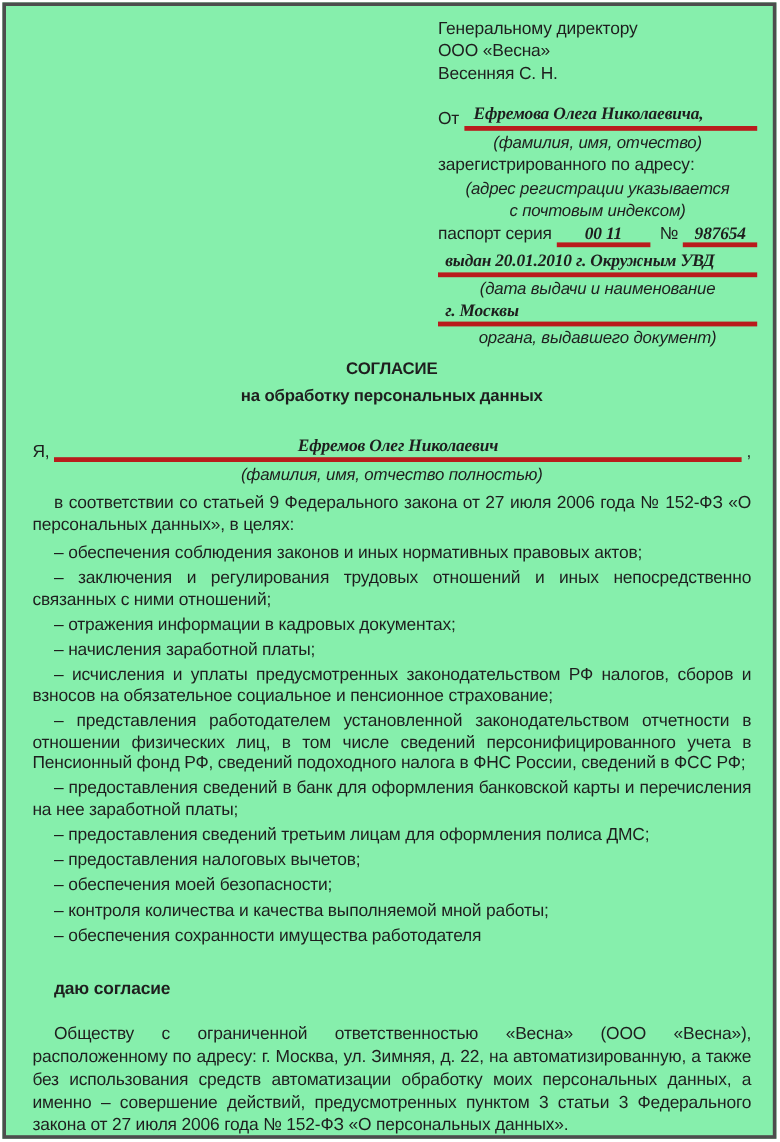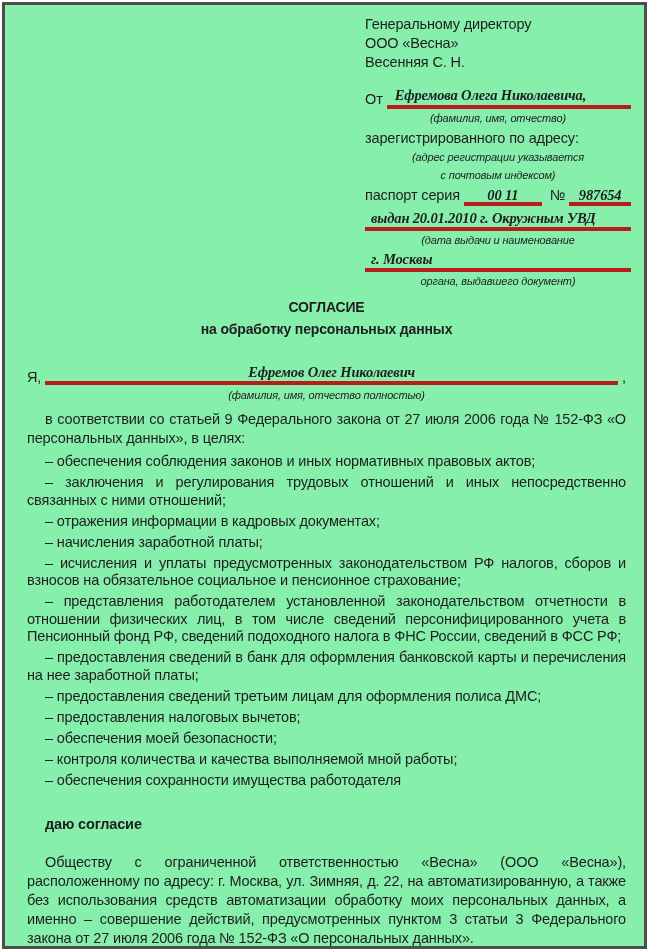--- a/index.html
+++ b/index.html
@@ -20,21 +20,21 @@
   .row { display:flex; }
   .fill { border-bottom:4px solid #b91c1c; }
   .serif {
     font-family:"Liberation Serif", "DejaVu Serif", serif;
     font-weight:bold; font-style:italic;
   }
   .from-row { margin-top:2px; height:21px;align-items:flex-end; }
   .from-label { margin-right:4px; }
   .from-name { flex:1; padding-left:8px; }
   .hint {
-    font-size:11px; font-style:italic; text-align:center; line-height:14px;
+    font-size:14px; font-style:italic; text-align:center; line-height:14px;
     padding-top:2px; padding-bottom:2px;
   }
   .address-label { margin-top:2px; }
   .val-line { padding-left:6px; line-height:18px; margin-top:1px; }
   .passport-row { height:20px; margin-top:2px;justify-content:center; }
   .passport-label { margin-right:4px; }
   .seg1 { width:78px; text-align:center; margin-right:8px; }
   .no-sign { margin-right:4px; }
   .seg2 { flex:1; text-align:center; }
   .issued-line { margin-top:3px; }

